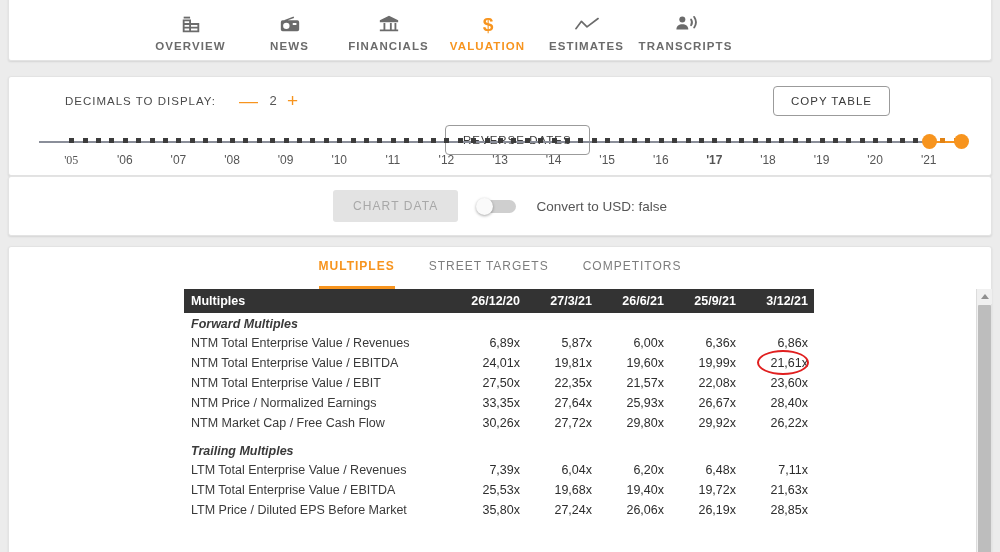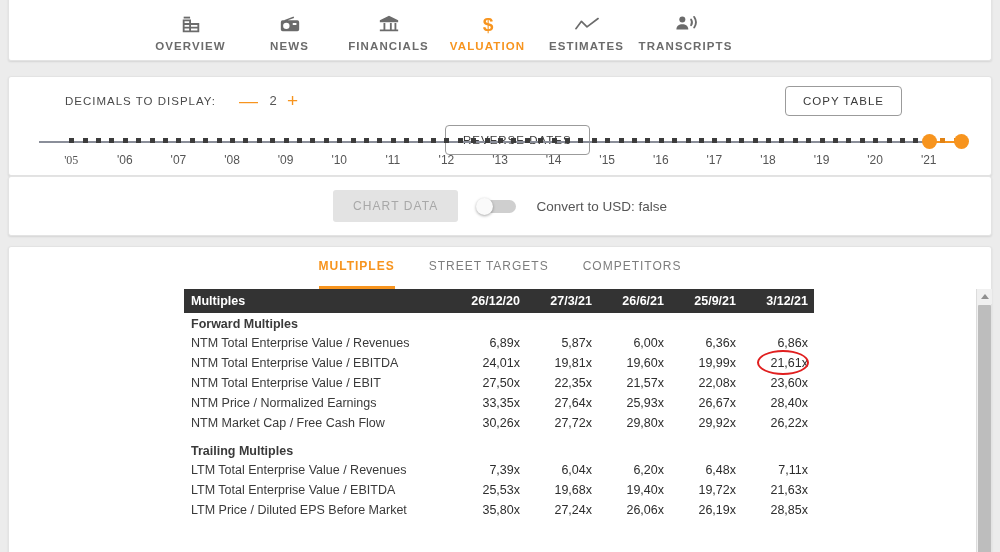--- a/index.html
+++ b/index.html
@@ -114,21 +114,21 @@
     background: #fff;
     border: 1px solid #9b9b9b;
     border-radius: 4px;
     font-size: 11.5px;
     letter-spacing: 1.0px;
     color: #3a3a3a;
     cursor: pointer;
     white-space: nowrap;
   }
   .btn-reverse { left: 436px; margin-top: 39px; }
-  .btn-copy { left: 764px; margin-left: 12px; }
+  .btn-copy { left: 764px; }
 
   
   .slider-wrap {
     position: absolute;
     left: 30px;
     right: 30px;
     top: 58px;
     height: 38px;
   }
   .track {
@@ -279,20 +279,21 @@
     height: 20px;
     text-align: right;
     white-space: nowrap;
   }
   table.mult td.lbl {
     text-align: left;
     padding-left: 7px;
     color: #3a3a3a;
   }
   tr.section td {
+    font-style: italic;
     font-weight: 700;
     padding-bottom: 2px;
     color: #232323;
   }
   tr.spacer td { height: 7px; padding: 0; }
 
   
   .hl { position: relative; }
   .hl .ell {
     position: absolute;
@@ -477,21 +478,21 @@
         <div class="yr" style="left: 61.625%;">'15</div>
         <div class="tick" style="left: 67.4375%;"></div>
         <div class="tick" style="left: 68.8906%;"></div>
         <div class="tick" style="left: 70.3438%;"></div>
         <div class="tick" style="left: 71.7969%;"></div>
         <div class="yr" style="left: 67.4375%;">'16</div>
         <div class="tick" style="left: 73.25%;"></div>
         <div class="tick" style="left: 74.7031%;"></div>
         <div class="tick" style="left: 76.1562%;"></div>
         <div class="tick" style="left: 77.6094%;"></div>
-        <div class="yr" style="left: 73.25%;">'17</div>
+        <div class="yr" style="left: 73.25%; font-weight: bold;">'17</div>
         <div class="tick" style="left: 79.0625%;"></div>
         <div class="tick" style="left: 80.5156%;"></div>
         <div class="tick" style="left: 81.9688%;"></div>
         <div class="tick" style="left: 83.4219%;"></div>
         <div class="yr" style="left: 79.0625%;">'18</div>
         <div class="tick" style="left: 84.875%;"></div>
         <div class="tick" style="left: 86.3281%;"></div>
         <div class="tick" style="left: 87.7812%;"></div>
         <div class="tick" style="left: 89.2344%;"></div>
         <div class="yr" style="left: 84.875%;">'19</div>

